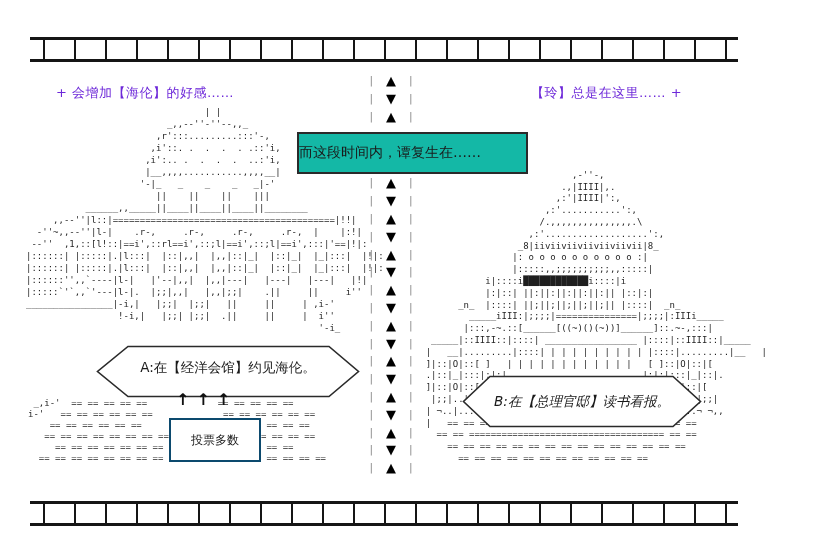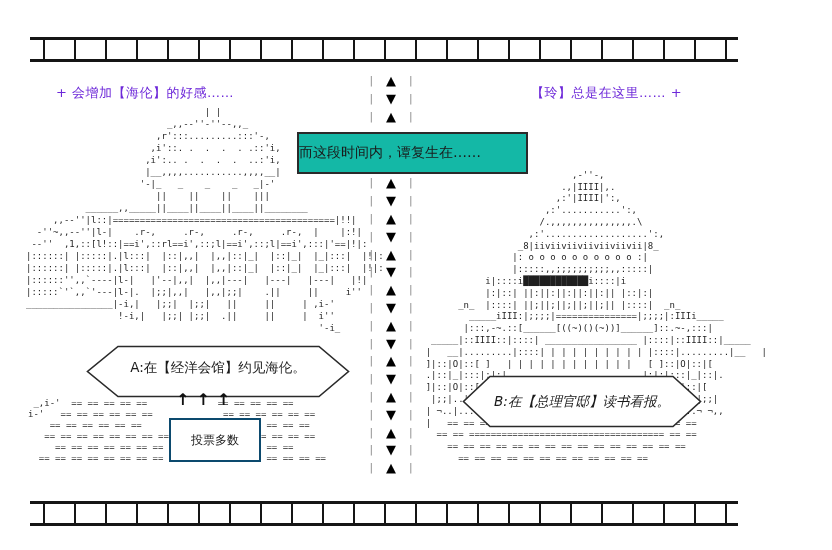--- a/index.html
+++ b/index.html
@@ -30,21 +30,21 @@
   .tri{font-size:13px;line-height:1;color:#000;}
   
   .speech-box{position:absolute;left:281px;top:132px;width:227px;height:38px;background:#14b8a6;
               border:2px solid #2a2a2a;z-index:5;display:flex;align-items:center;justify-content:flex-start;
               font-size:14px;white-space:nowrap;margin-left:16px;}
   
   .banner{position:absolute;z-index:6;}
   .banner svg{position:absolute;left:0;top:0;}
   .banner .banner-text{position:absolute;left:0;top:0;right:0;bottom:0;display:flex;
                        align-items:center;justify-content:center;font-size:13.5px;white-space:nowrap;}
-  #banner-a{left:86px;top:345px;width:264px;height:45px;}
+  #banner-a{left:96px;top:345px;width:264px;height:45px;}
   #banner-b{left:462px;top:375px;width:240px;height:53px;font-style:italic;}
   
   .arrows{position:absolute;left:176px;top:390px;font-size:16px;letter-spacing:7px;
           z-index:6;font-weight:bold;color:#111;}
   .vote-box{position:absolute;left:169px;top:418px;width:88px;height:40px;background:#fff;
             border:2px solid #0c4a6e;z-index:7;display:flex;align-items:center;justify-content:center;
             font-size:12px;white-space:nowrap;}
 </style>
 </head>
 <body>

